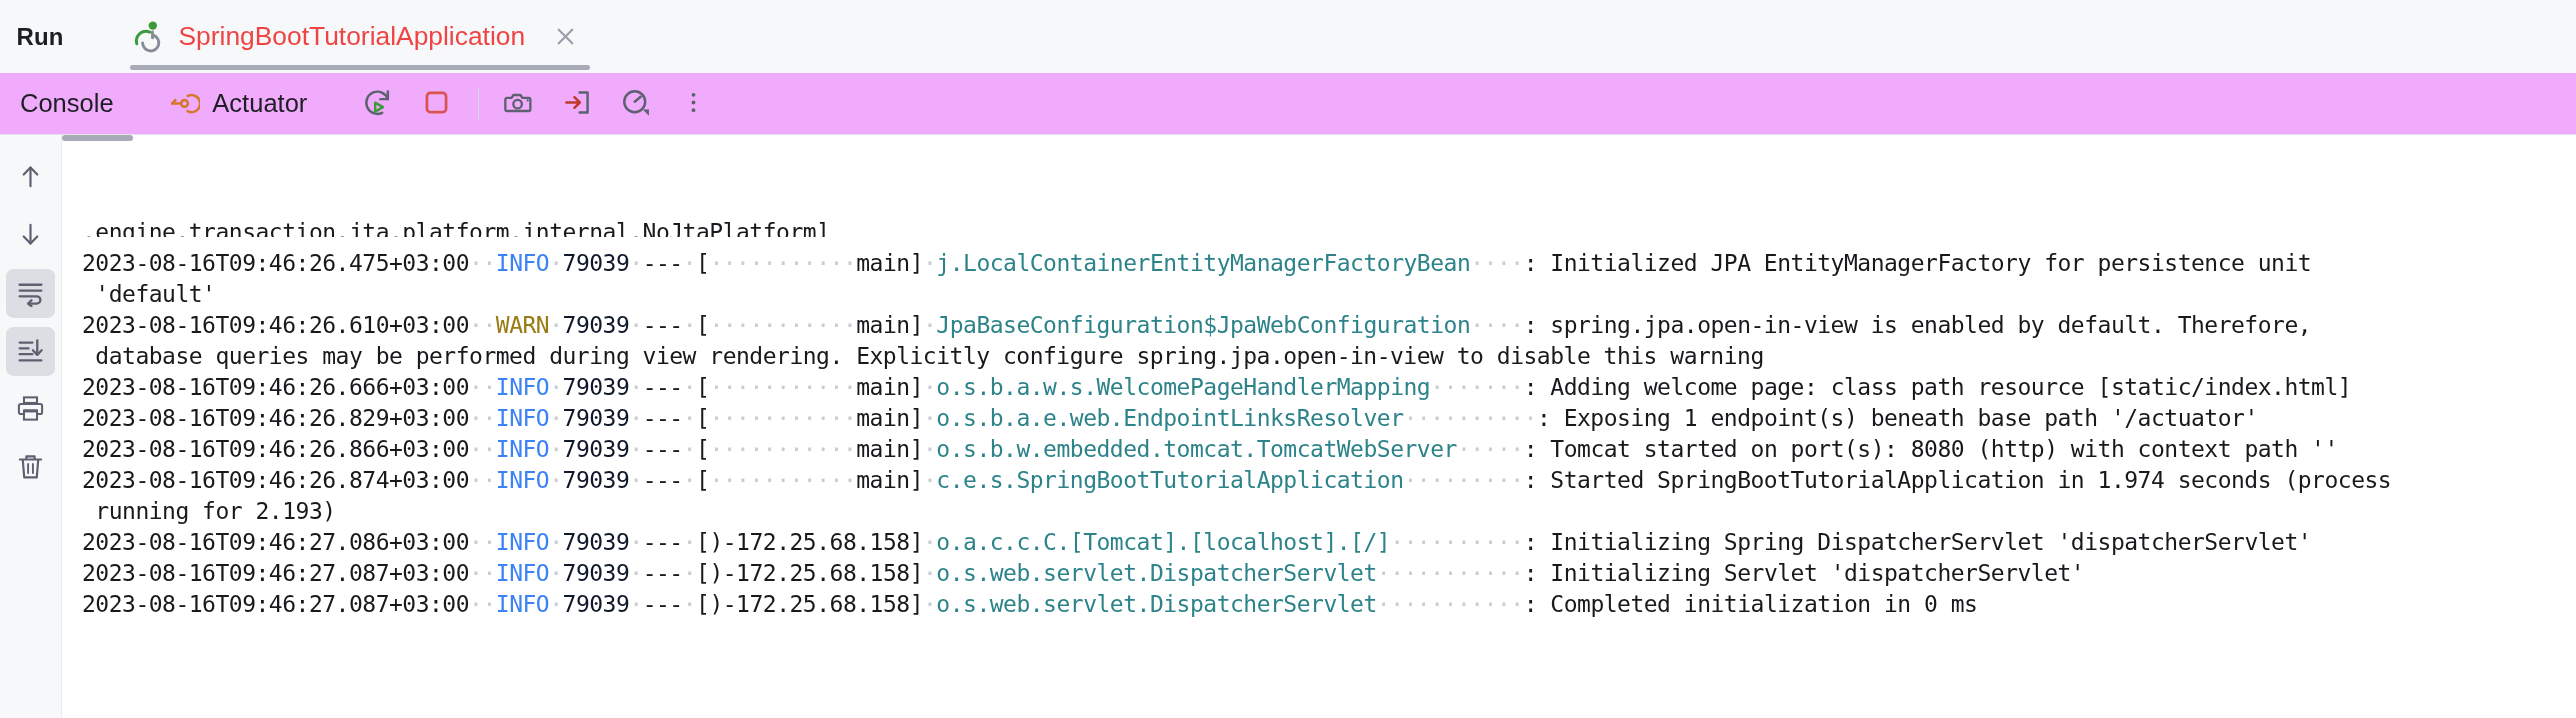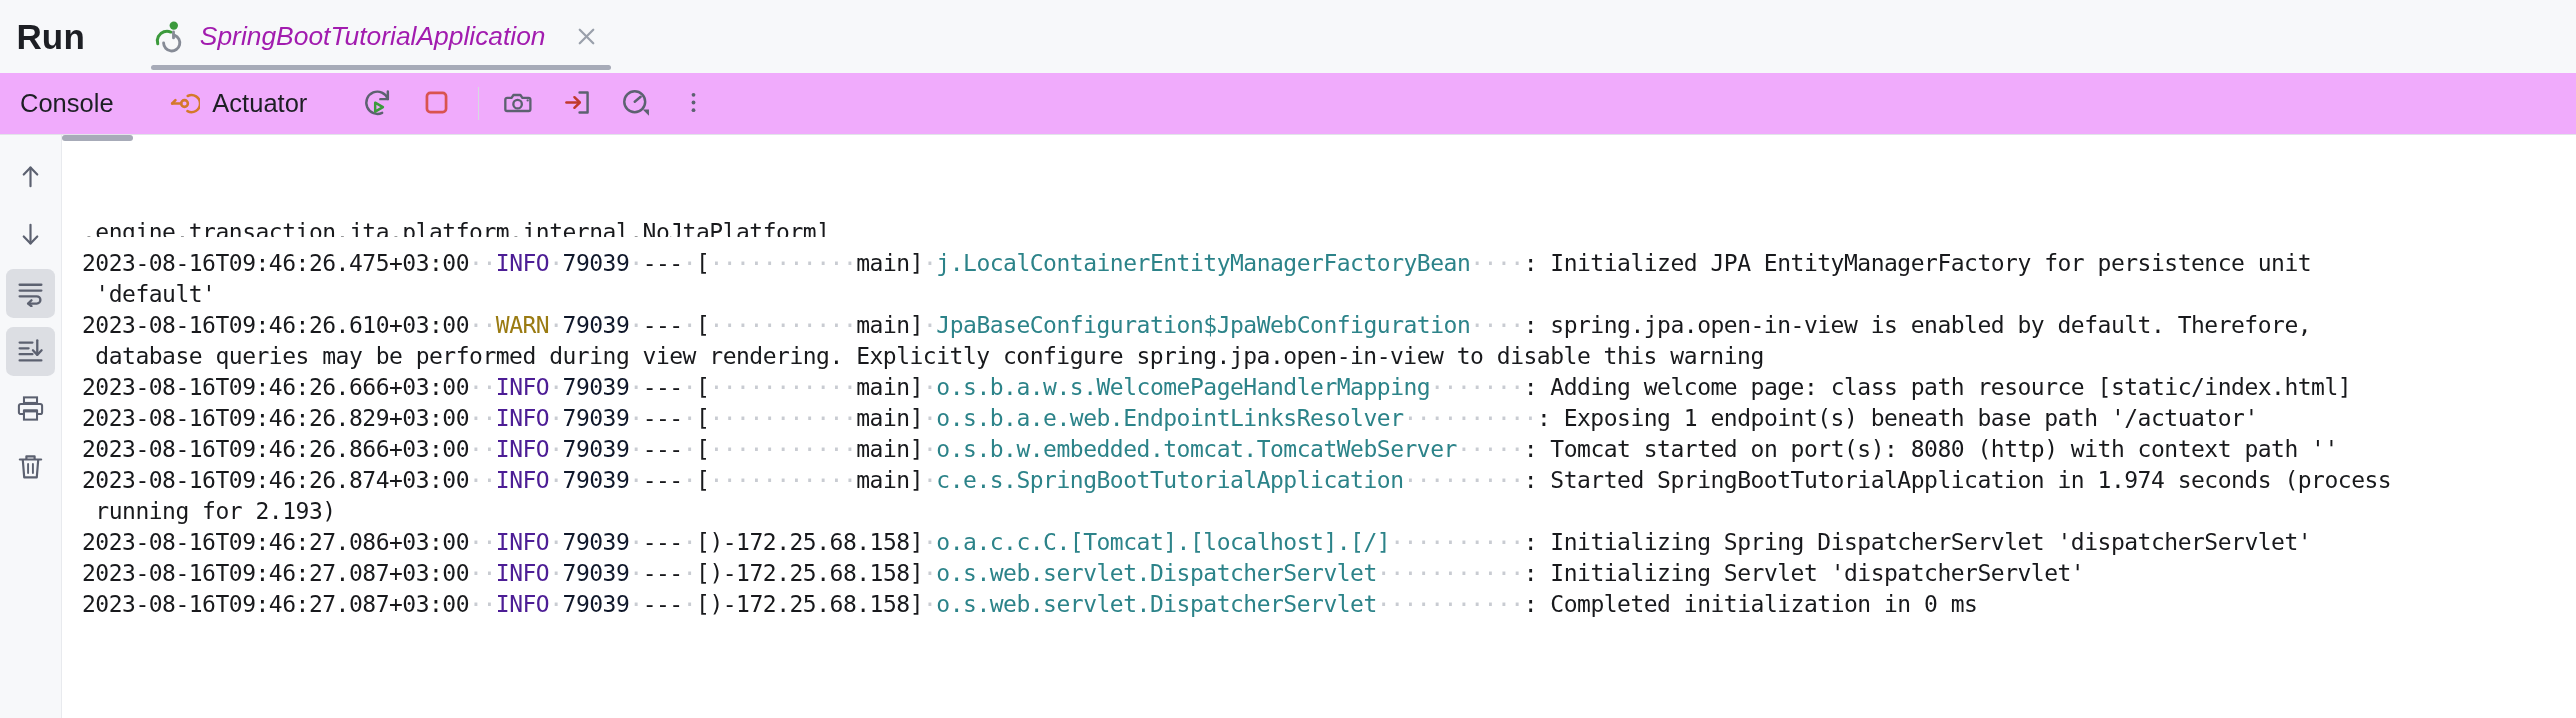--- a/index.html
+++ b/index.html
@@ -14,21 +14,21 @@
   
   #run-tabstrip {
     position: relative;
     height: 73px;
     background: #f7f8fa;
     display: flex;
     align-items: center;
     padding-left: 16.4px;
   }
   #run-title {
-    font-size: 35px;
+    font-size: 24px;
     font-weight: bold;
     color: #1d1f24;
     letter-spacing: 0.2px;
     margin-right: 57px;
     user-select: none;
   }
   .config-tab {
     position: relative;
     display: flex;
     align-items: center;
@@ -39,23 +39,22 @@
   .config-tab .tab-underline {
     position: absolute;
     left: 9px; right: 9px; bottom: 2.7px;
     height: 5.5px;
     border-radius: 2.7px;
     background: #a7abb8;
   }
   .spring-icon { width: 36px; height: 36px; flex: 0 0 36px; margin-right: 12.8px; }
   .tab-label {
     font-size: 26.4px;
-    color: #a21caf;
+    color: #ef4444;
     white-space: nowrap;
-    font-style: italic;
   }
   .tab-close {
     margin-left: 27px;
     width: 27px; height: 27px;
     flex: 0 0 27px;
     color: #9aa0ab;
     cursor: pointer;
   }
 
   
@@ -147,21 +146,21 @@
   #console-output .log-line {
     height: 31px;
     white-space: pre;
   }
   #console-output .log-line.clipped {
     position: relative;
     top: -11px;
     height: 20px;
     overflow: hidden;
   }
-  .lvl-info  { color: #4c1d95; }
+  .lvl-info  { color: #3b82f6; }
   .lvl-warn  { color: #9a7b12; }
   .pid       { color: #0f172a; }
   .logger    { color: #2c8389; text-align: center; }
   .ws        { color: #c9ccd2; }
 
   
   #hscroll-thumb {
     position: absolute;
     left: 0; top: 0;
     width: 71px; height: 6.4px;

